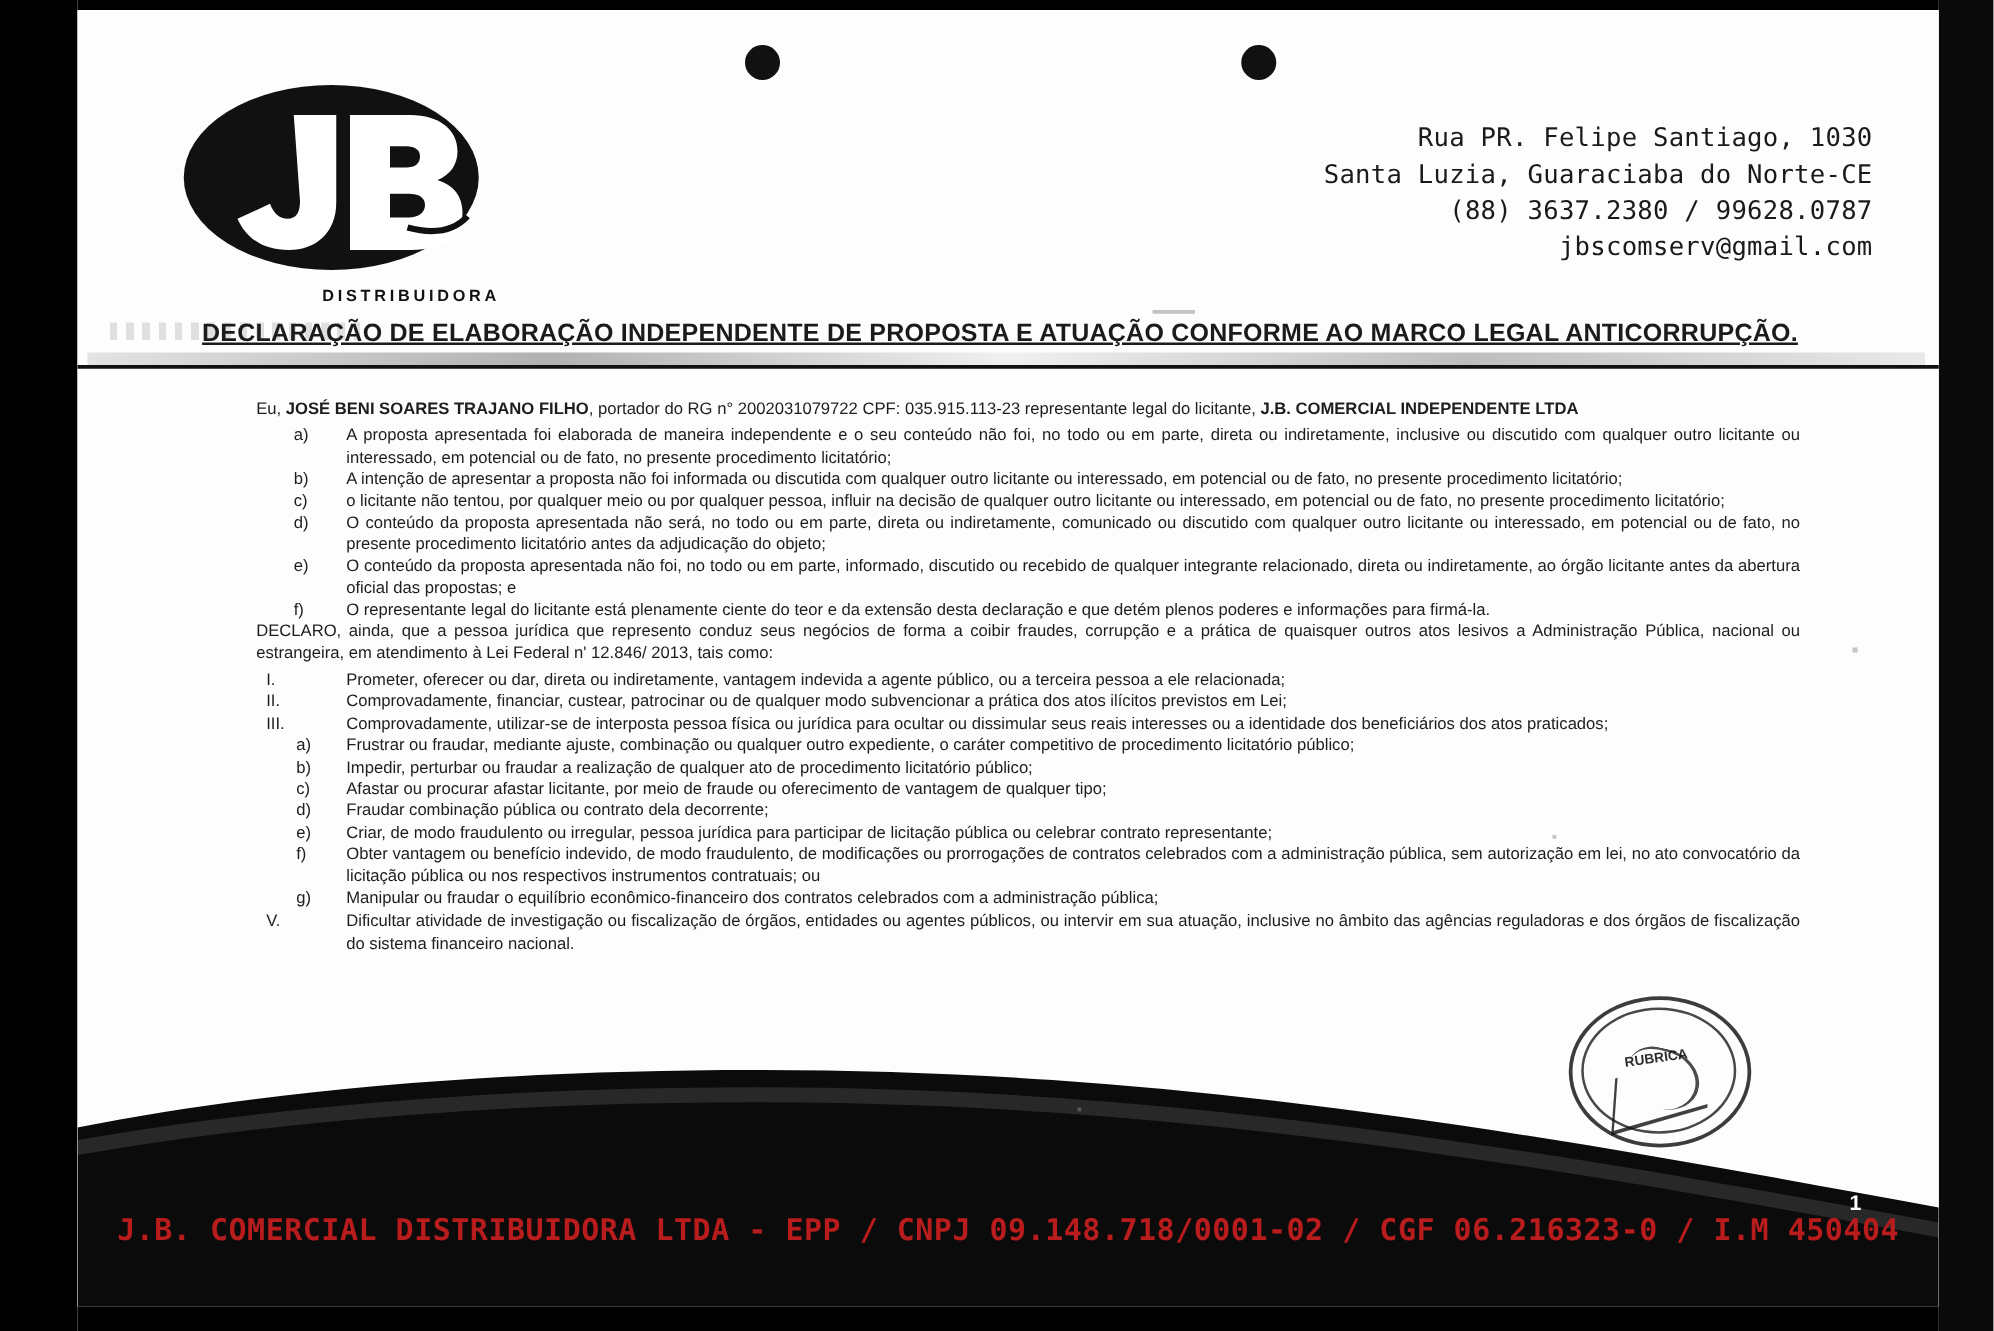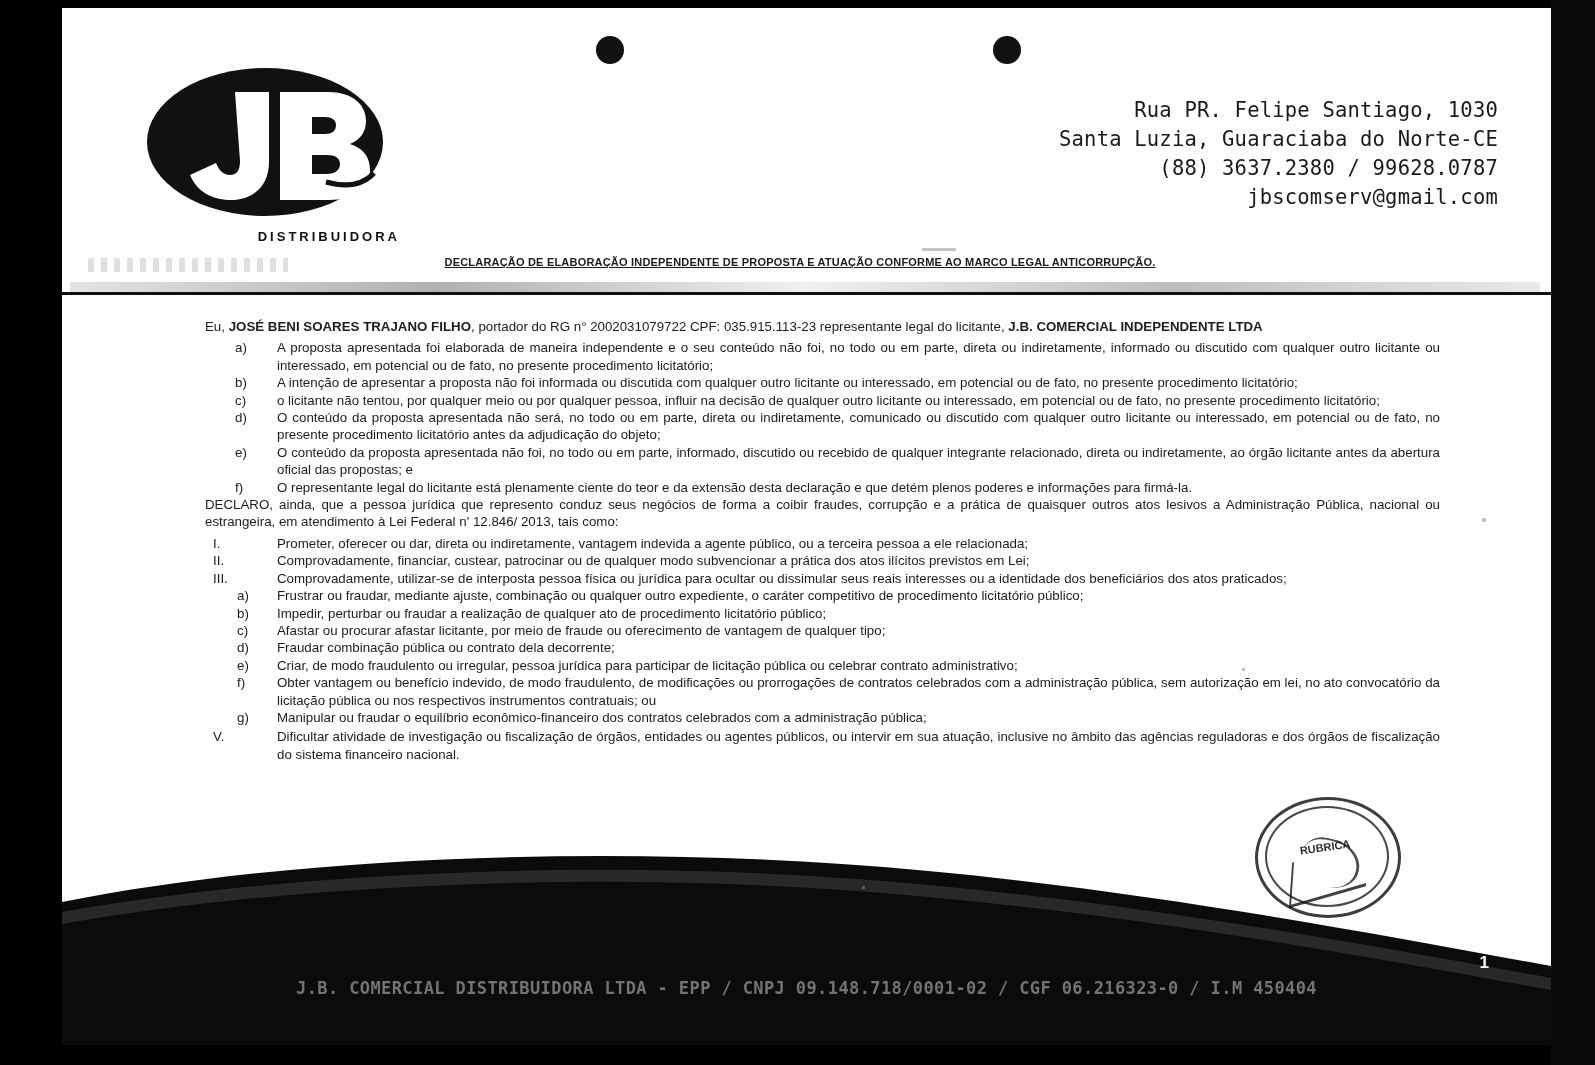--- a/index.html
+++ b/index.html
@@ -87,21 +87,21 @@
     line-height: 29px;
     color: #1a1a1a;
     letter-spacing: 0.2px;
   }
   
   .title {
     position: absolute;
     left: 160px; top: 256px;
     width: 1280px;
     text-align: center;
-    font-size: 11px;
+    font-size: 20px;
     font-weight: bold;
     color: #1b1b1b;
     text-decoration: underline;
     letter-spacing: 0.2px;
   }
   .smudge-left {
     position: absolute;
     left: 88px; top: 258px;
     width: 200px; height: 14px;
     background: repeating-linear-gradient(90deg, rgba(40,40,40,0.25) 0 6px, rgba(255,255,255,0) 6px 13px);
@@ -212,23 +212,23 @@
     position: absolute;
     left: 62px; bottom: 20px;
     width: 1489px; height: 190px;
   }
   .footer-text {
     position: absolute;
     left: 0; bottom: 47px;
     width: 1489px;
     text-align: center;
     font-family: "DejaVu Sans Mono", monospace;
-    font-size: 17px;
+    font-size: 24px;
     letter-spacing: 0.4px;
-    color: #737373;
+    color: #b91c1c;
     font-weight: bold;
   }
   .page-num {
     position: absolute;
     right: 62px; bottom: 72px;
     font-size: 17px;
     font-weight: bold;
     color: #ffffff;
   }
   .speck {
@@ -281,42 +281,42 @@
     <div class="smudge-band" style="left:8px; top:274px; width:1470px;"></div>
     <div class="rule" style="left:0; top:284px; width:1489px;"></div>
 
     <div class="body" style="left:143px; top:310px; width:1235px;">
 
       <p class="para">
         <span>Eu, </span><b>JOSÉ BENI SOARES TRAJANO FILHO</b><span>, portador do RG n° 2002031079722 CPF: 035.915.113-23 representante legal do licitante, </span><b>J.B. COMERCIAL INDEPENDENTE LTDA</b>
       </p>
 
       <ul class="alpha">
-        <li><span class="mk">a)</span><span>A proposta apresentada foi elaborada de maneira independente e o seu conteúdo não foi, no todo ou em parte, direta ou indiretamente, informado ou discutido com qualquer outro licitante ou interessado, em potencial ou de fato, no presente procedimento licitatório;</span></li>
+        <li><span class="mk">a)</span><span>A proposta apresentada foi elaborada de maneira independente e o seu conteúdo não foi, no todo ou em parte, direta ou indiretamente, inclusive ou discutido com qualquer outro licitante ou interessado, em potencial ou de fato, no presente procedimento licitatório;</span></li>
         <li><span class="mk">b)</span><span>A intenção de apresentar a proposta não foi informada ou discutida com qualquer outro licitante ou interessado, em potencial ou de fato, no presente procedimento licitatório;</span></li>
         <li><span class="mk">c)</span><span>o licitante não tentou, por qualquer meio ou por qualquer pessoa, influir na decisão de qualquer outro licitante ou interessado, em potencial ou de fato, no presente procedimento licitatório;</span></li>
         <li><span class="mk">d)</span><span>O conteúdo da proposta apresentada não será, no todo ou em parte, direta ou indiretamente, comunicado ou discutido com qualquer outro licitante ou interessado, em potencial ou de fato, no presente procedimento licitatório antes da adjudicação do objeto;</span></li>
         <li><span class="mk">e)</span><span>O conteúdo da proposta apresentada não foi, no todo ou em parte, informado, discutido ou recebido de qualquer integrante relacionado, direta ou indiretamente, ao órgão licitante antes da abertura oficial das propostas; e</span></li>
         <li><span class="mk">f)</span><span>O representante legal do licitante está plenamente ciente do teor e da extensão desta declaração e que detém plenos poderes e informações para firmá-la.</span></li>
       </ul>
 
       <p class="para spaced">DECLARO, ainda, que a pessoa jurídica que represento conduz seus negócios de forma a coibir fraudes, corrupção e a prática de quaisquer outros atos lesivos a Administração Pública, nacional ou estrangeira, em atendimento à Lei Federal n' 12.846/ 2013, tais como:</p>
 
       <ul class="roman">
         <li><span class="mk">I.</span><span>Prometer, oferecer ou dar, direta ou indiretamente, vantagem indevida a agente público, ou a terceira pessoa a ele relacionada;</span></li>
         <li><span class="mk">II.</span><span>Comprovadamente, financiar, custear, patrocinar ou de qualquer modo subvencionar a prática dos atos ilícitos previstos em Lei;</span></li>
         <li><span class="mk">III.</span><span>Comprovadamente, utilizar-se de interposta pessoa física ou jurídica para ocultar ou dissimular seus reais interesses ou a identidade dos beneficiários dos atos praticados;</span></li>
       </ul>
 
       <ul class="alpha inner">
         <li><span class="mk">a)</span><span>Frustrar ou fraudar, mediante ajuste, combinação ou qualquer outro expediente, o caráter competitivo de procedimento licitatório público;</span></li>
         <li><span class="mk">b)</span><span>Impedir, perturbar ou fraudar a realização de qualquer ato de procedimento licitatório público;</span></li>
         <li><span class="mk">c)</span><span>Afastar ou procurar afastar licitante, por meio de fraude ou oferecimento de vantagem de qualquer tipo;</span></li>
         <li><span class="mk">d)</span><span>Fraudar combinação pública ou contrato dela decorrente;</span></li>
-        <li><span class="mk">e)</span><span>Criar, de modo fraudulento ou irregular, pessoa jurídica para participar de licitação pública ou celebrar contrato administrativo;</span></li>
+        <li><span class="mk">e)</span><span>Criar, de modo fraudulento ou irregular, pessoa jurídica para participar de licitação pública ou celebrar contrato representante;</span></li>
         <li><span class="mk">f)</span><span>Obter vantagem ou benefício indevido, de modo fraudulento, de modificações ou prorrogações de contratos celebrados com a administração pública, sem autorização em lei, no ato convocatório da licitação pública ou nos respectivos instrumentos contratuais; ou</span></li>
         <li><span class="mk">g)</span><span>Manipular ou fraudar o equilíbrio econômico-financeiro dos contratos celebrados com a administração pública;</span></li>
       </ul>
 
       <ul class="roman">
         <li><span class="mk">V.</span><span>Dificultar atividade de investigação ou fiscalização de órgãos, entidades ou agentes públicos, ou intervir em sua atuação, inclusive no âmbito das agências reguladoras e dos órgãos de fiscalização do sistema financeiro nacional.</span></li>
       </ul>
     </div>
 
     <div class="stamp" style="left:1187px; top:787px;">

